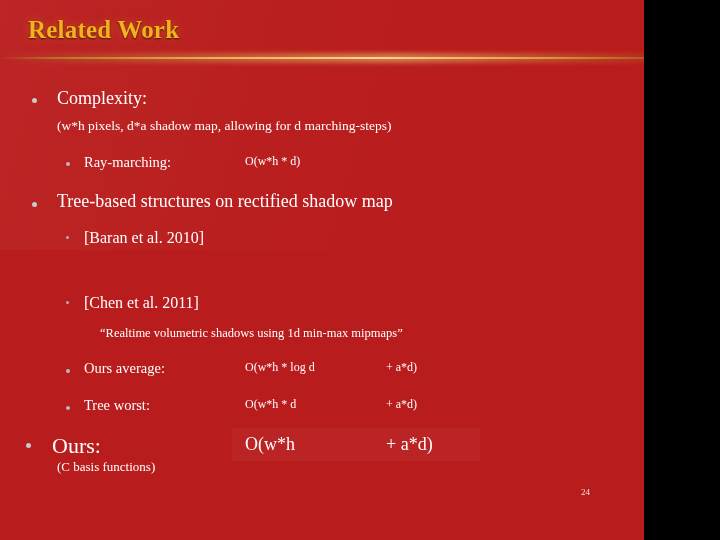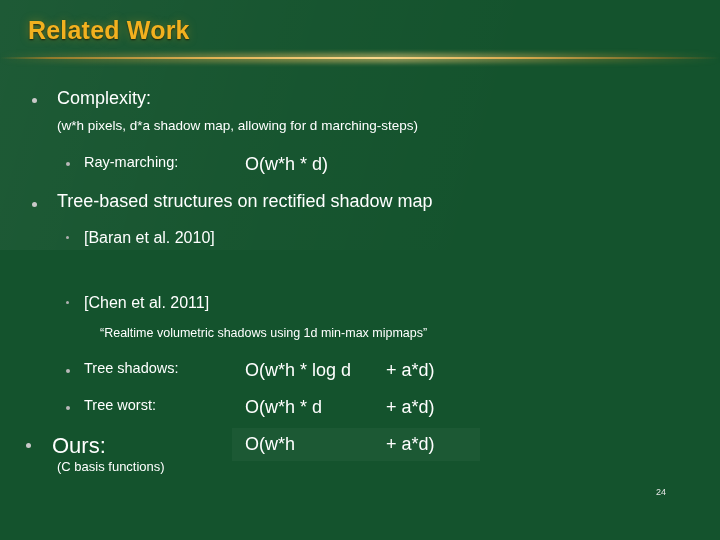--- a/index.html
+++ b/index.html
@@ -2,26 +2,26 @@
 <html><head>
 <meta charset="utf-8">
 <style>
   html, body {
     margin: 0;
     padding: 0;
     background: #000;
   }
   #slide {
     position: relative;
-    width: 720px;
+    width: 644px;
     height: 540px;
     overflow: hidden;
-    font-family: Liberation Sans, sans-serif;
+    font-family: Liberation Serif, serif;
     color: #ffffff;
-    background: #14532d;
+    background: #b91c1c;
   }
   
   .bg-base {
     position: absolute;
     inset: 0;
     background:
       radial-gradient(110% 70% at 46% -14%, rgba(120,122,128,0.55) 0%, rgba(70,71,76,0.30) 38%, rgba(0,0,0,0) 72%),
       linear-gradient(to bottom,
         #3c3d40 0px,
         #3a3b3e 52px,
@@ -104,21 +104,21 @@
   .b-sm { width: 4px; height: 4px; background: #b9b9b9; }
   .b-xs { width: 3px; height: 3px; background: #b0b0b0; }
 
   .lvl1 { font-size: 18px; }
   .lvl1-sub { font-size: 13.5px; }
   .lvl2 { font-size: 14.5px; }
   .cite { font-size: 16px; }
   .quote { font-size: 12.5px; }
   .ours { font-size: 22px; }
   .ours-sub { font-size: 13px; }
-  .formula { font-size: 18px; }
+  .formula { font-size: 12px; }
   .formula-lg { font-size: 18px; }
 
   .pagenum {
     position: absolute;
     right: 54px;
     top: 487px;
     font-size: 9px;
     color: #e8e8e8;
   }
 </style>
@@ -149,21 +149,21 @@
   <div class="row lvl1" style="left:57px; top:191px;">Tree-based structures on rectified shadow map</div>
 
   <div class="bullet b-xs" style="left:66px; top:236px;"></div>
   <div class="row cite" style="left:84px; top:229px;">[Baran et al. 2010]</div>
 
   <div class="bullet b-xs" style="left:66px; top:301px;"></div>
   <div class="row cite" style="left:84px; top:294px;">[Chen et al. 2011]</div>
   <div class="row quote" style="left:100px; top:326px;">“Realtime volumetric shadows using 1d min-max mipmaps”</div>
 
   <div class="bullet b-sm" style="left:66px; top:369px;"></div>
-  <div class="row lvl2" style="left:84px; top:360px;">Tree shadows:</div>
+  <div class="row lvl2" style="left:84px; top:360px;">Ours average:</div>
   <div class="row formula" style="left:245px; top:360px;">O(w*h * log d</div>
   <div class="row formula" style="left:386px; top:360px;">+ a*d)</div>
 
   <div class="bullet b-sm" style="left:66px; top:406px;"></div>
   <div class="row lvl2" style="left:84px; top:397px;">Tree worst:</div>
   <div class="row formula" style="left:245px; top:397px;">O(w*h * d</div>
   <div class="row formula" style="left:386px; top:397px;">+ a*d)</div>
 
   <div class="ours-box"></div>
   <div class="bullet b-lg" style="left:26px; top:443px;"></div>

